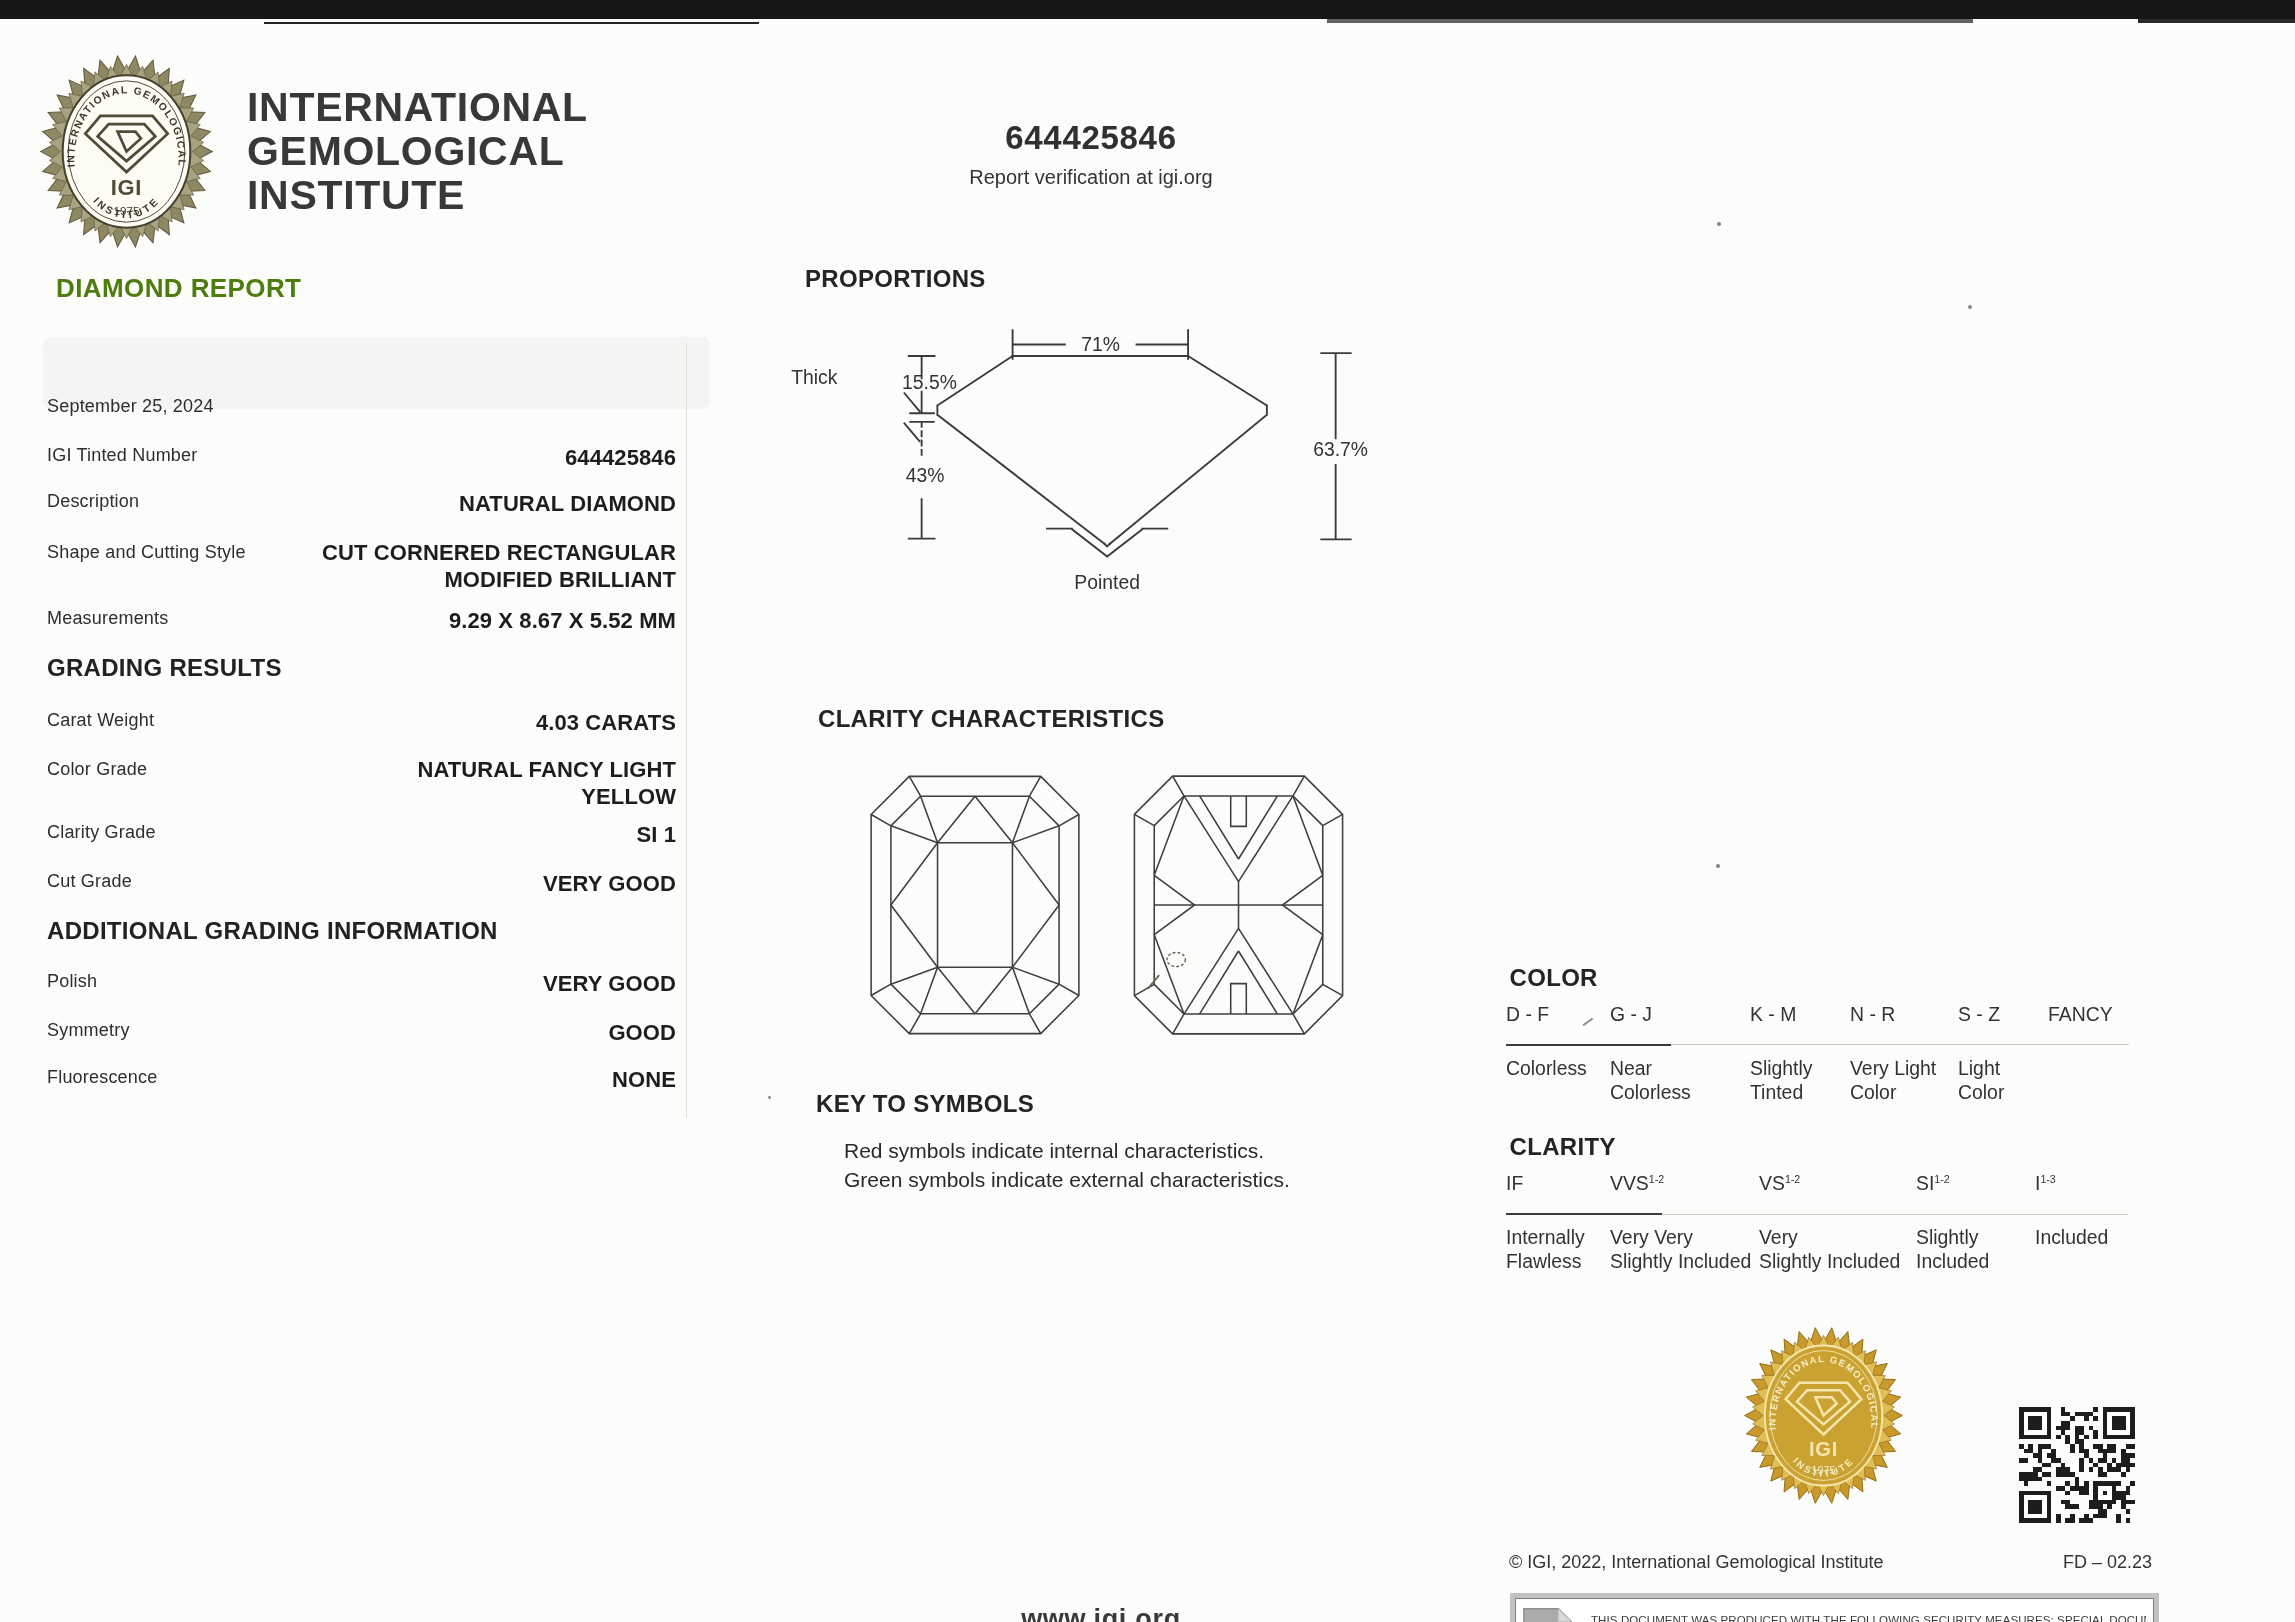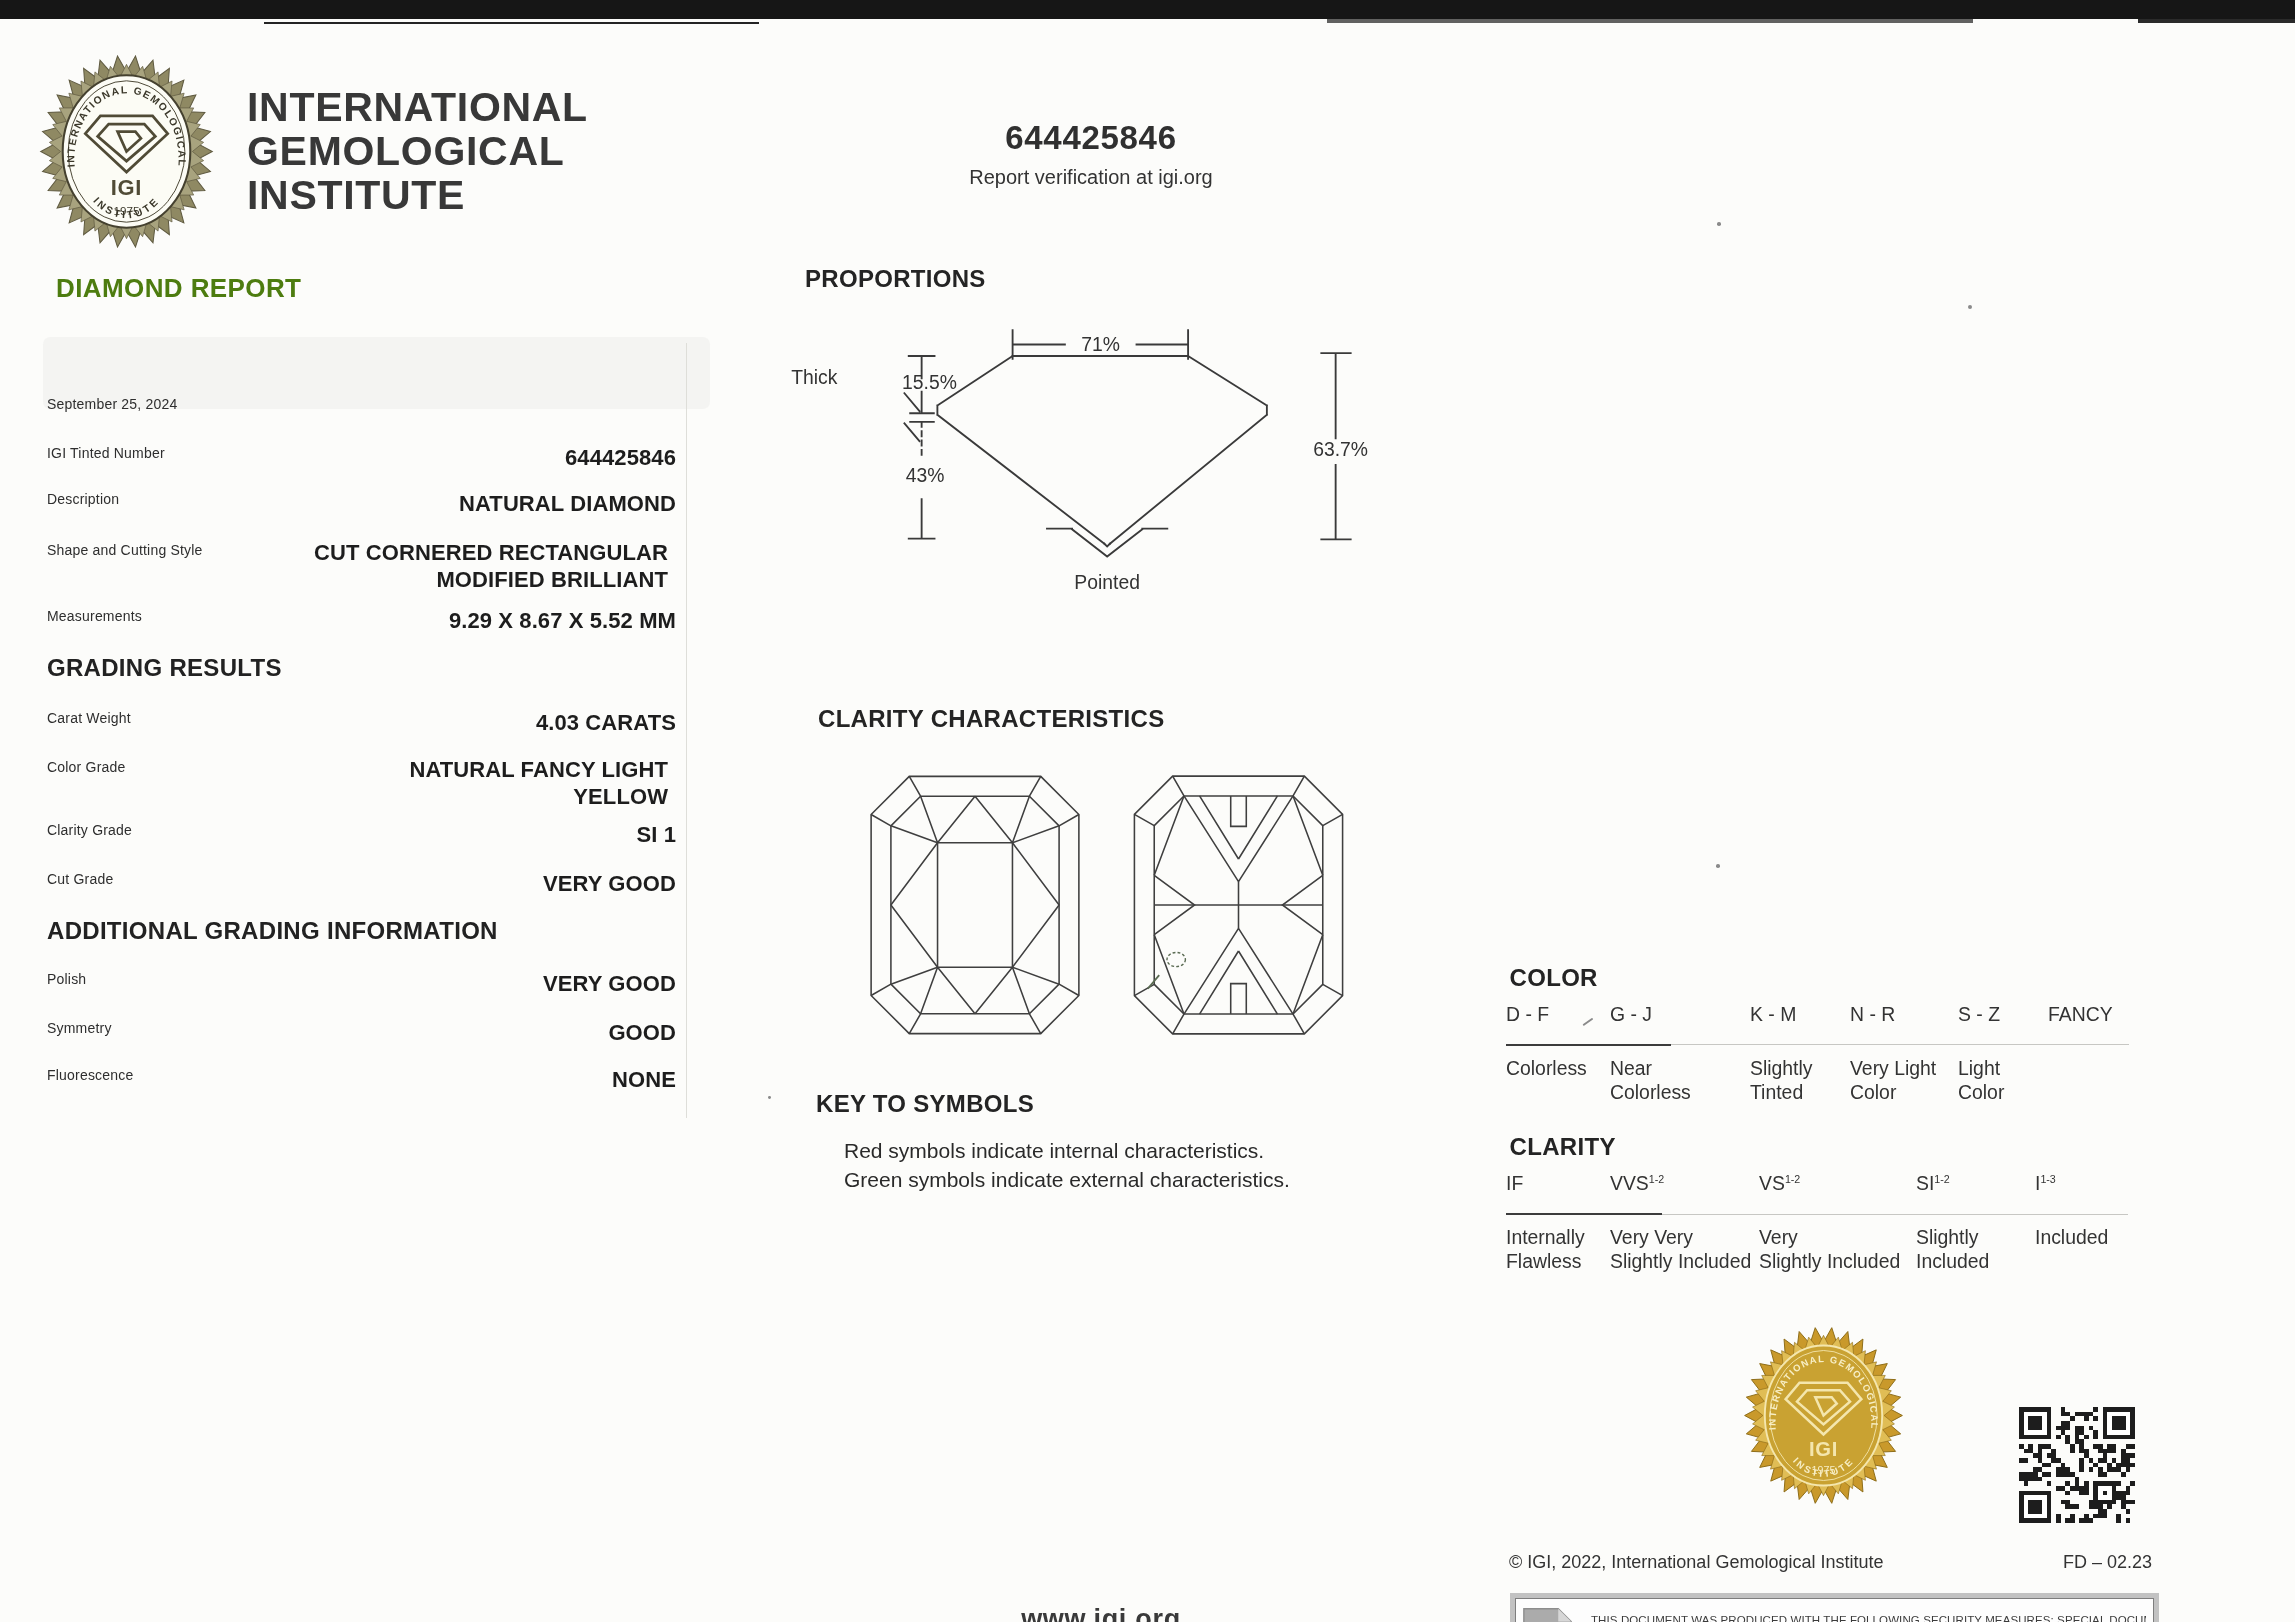--- a/index.html
+++ b/index.html
@@ -13,23 +13,23 @@
   .scanbar4{left:2138px;top:18.7px;width:158px;height:4.3px;background:#2a2a2a;}
   
   .logo{left:37px;top:52px;width:179px;height:199px;}
   .institute{left:247px;top:85px;font-size:41px;font-weight:bold;line-height:44px;
              letter-spacing:0.7px;color:#383838;}
   .docTitle{left:56px;top:273px;font-size:26px;font-weight:bold;letter-spacing:0.4px;color:#4d7c0f;}
   .repnum{left:840px;top:119px;width:502px;text-align:center;font-size:33px;font-weight:bold;color:#303030;letter-spacing:0.7px;}
   .verif{left:840px;top:166px;width:502px;text-align:center;font-size:20px;color:#333;}
   
   .row{position:absolute;left:47px;width:629px;height:32px;}
-  .lbl{position:absolute;left:0;top:0;font-size:14px;color:#2e2e2e;letter-spacing:0.2px;white-space:nowrap;}
+  .lbl{position:absolute;left:0;top:0;font-size:18px;color:#2e2e2e;letter-spacing:0.2px;white-space:nowrap;}
   .val{position:absolute;right:0;top:0;font-size:22px;font-weight:bold;color:#1d1d1d;text-align:right;white-space:nowrap;letter-spacing:0.1px;}
-  .val2{position:absolute;right:8px;top:0;font-size:22px;font-weight:bold;color:#1d1d1d;text-align:right;line-height:27px;white-space:nowrap;letter-spacing:0.1px;margin-left:40px;}
+  .val2{position:absolute;right:0;top:0;font-size:22px;font-weight:bold;color:#1d1d1d;text-align:right;line-height:27px;white-space:nowrap;letter-spacing:0.1px;margin-left:40px;}
   .shead{position:absolute;left:47px;font-size:24px;font-weight:bold;color:#222;letter-spacing:0.3px;white-space:nowrap;}
   .vdivider{left:686px;top:343px;width:1.4px;height:775px;background:#deded9;}
   .wmark{left:43px;top:337px;width:667px;height:72px;background:#efefec;opacity:.6;border-radius:7.2px;}
   
   .secTitle{font-size:24px;font-weight:bold;color:#242424;letter-spacing:0.3px;white-space:nowrap;}
   .keyline{font-size:21px;color:#2a2a2a;line-height:29px;text-align:right;}
   
   .scol{position:absolute;top:0;font-size:19.4px;color:#333;white-space:nowrap;}
   .sdesc{position:absolute;top:0;font-size:19.4px;color:#333;line-height:24px;white-space:nowrap;}
   .hl-dark{position:absolute;height:2.2px;background:#3c3c3c;}

